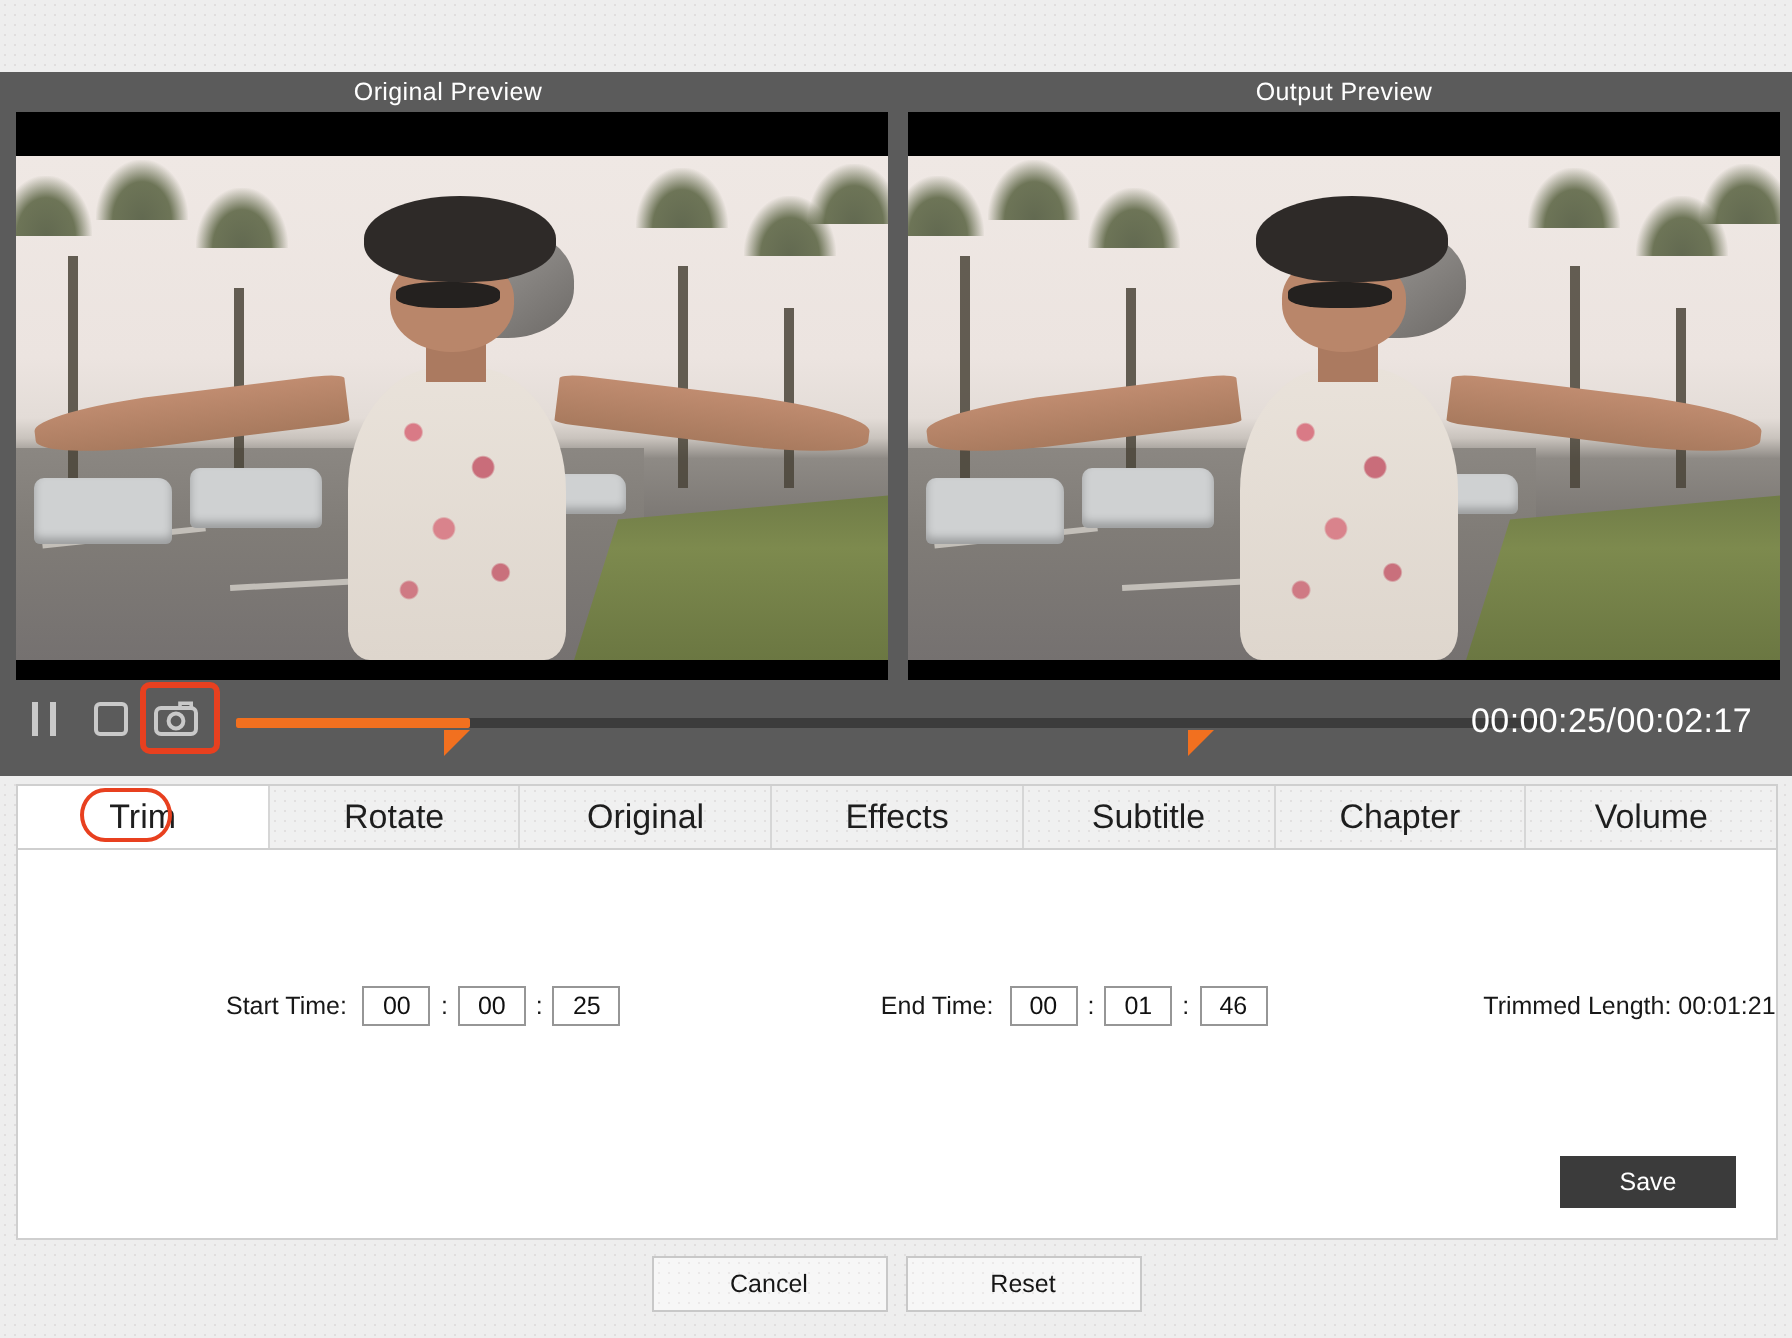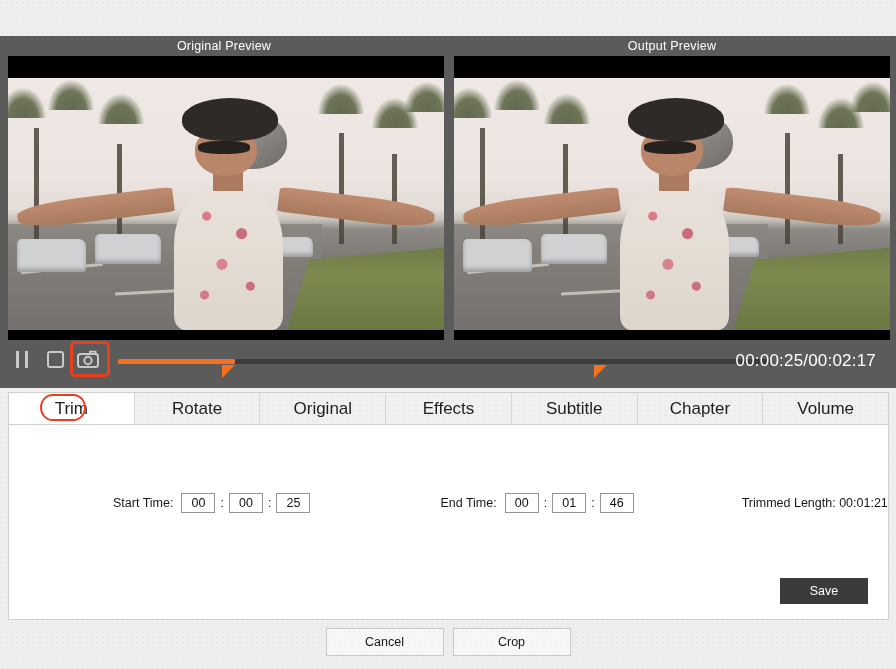--- a/index.html
+++ b/index.html
@@ -532,16 +532,16 @@
       <div class="spacer-b"></div>
 
       <span>Trimmed Length: 00:01:21</span>
     </div>
 
     <button class="reset-btn">Save</button>
   </div>
 
   <div class="footer">
     <button class="foot-btn">Cancel</button>
-    <button class="foot-btn">Crop</button>
+    <button class="foot-btn">Reset</button>
   </div>
 
 </div>
 
 </body></html>

